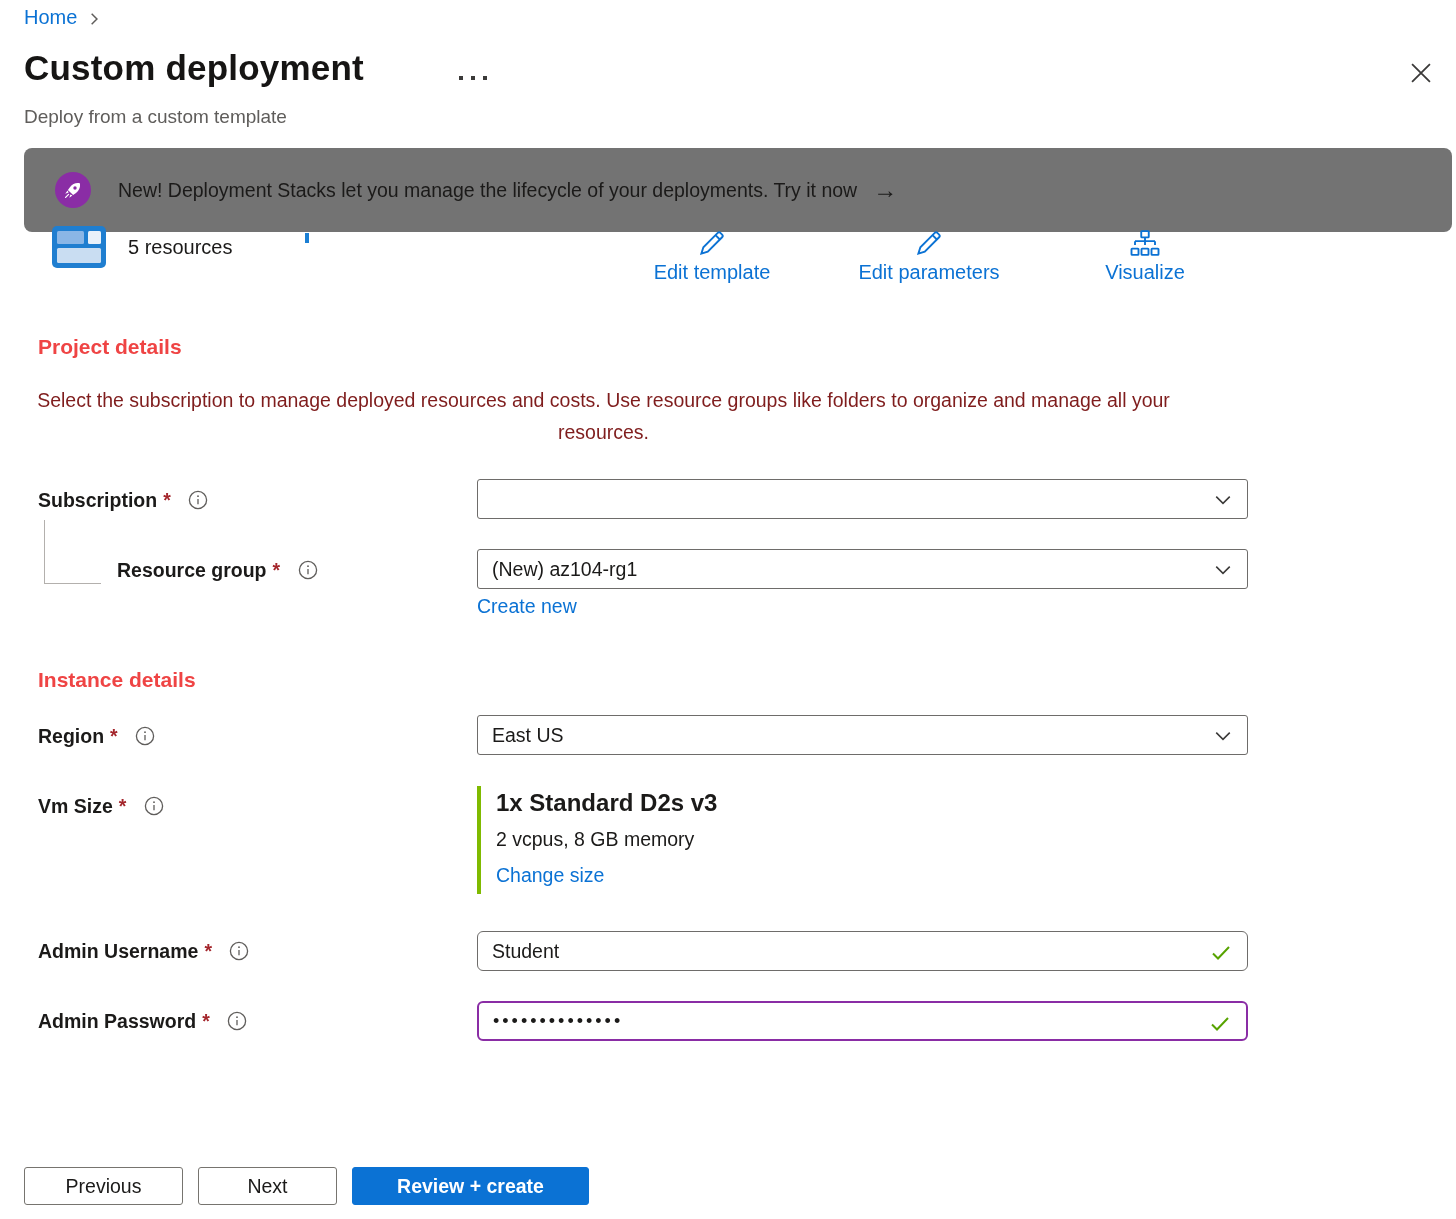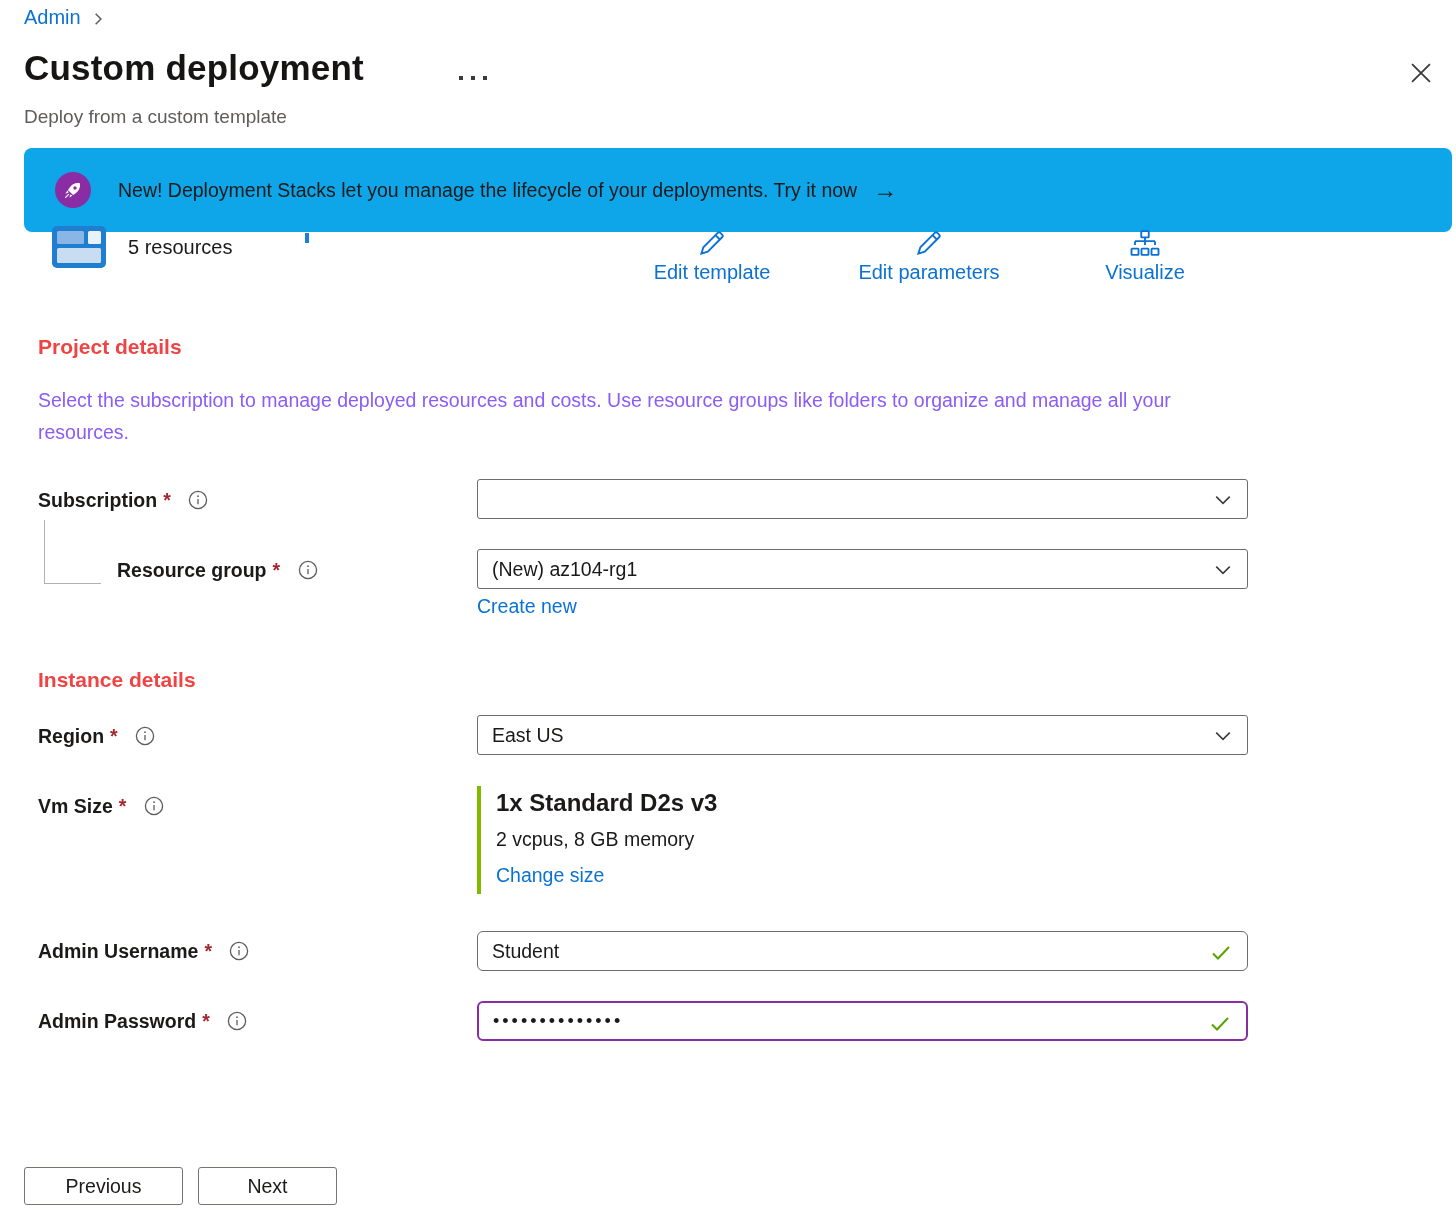--- a/index.html
+++ b/index.html
@@ -15,21 +15,21 @@
   
   .title-row { position:absolute; left:24px; top:48px; width:1414px; height:50px; }
   .page-title { font-size:35px; font-weight:bold; color:#161514; letter-spacing:0.2px; }
   .more-btn { position:absolute; left:431px; top:24px; display:flex; gap:8px; cursor:pointer; padding:4px; }
   .more-btn i { width:4px; height:4px; background:#3b3a39; display:block; }
   .close-btn { position:absolute; right:4px; top:12px; width:26px; height:26px; cursor:pointer; }
   .close-btn svg { width:100%; height:100%; }
   .subtitle { position:absolute; left:24px; top:106px; font-size:19px; color:#5f5d5b; }
 
   
-  .banner { position:absolute; left:24px; top:148px; width:1428px; height:84px; background:#0ea5e9;
+  .banner { position:absolute; left:24px; top:148px; width:1428px; height:84px; background:#737373;
             border-radius:8px; display:flex; align-items:center; padding:0 30px 0 31px; cursor:pointer; }
   .rocket-circle { width:36px; height:36px; border-radius:50%; background:#8a2da5; display:flex;
                    align-items:center; justify-content:center; flex:0 0 auto; }
   .rocket-circle svg { width:24px; height:24px; }
   .banner-text { margin-left:27px; font-size:19.5px; color:#1b1a19; }
   .banner-arrow { margin-left:16px; font-size:24px; color:#1b1a19; line-height:1; }
 
   .artifact { position:absolute; left:305px; top:233px; width:4px; height:10px; background:#1b7fd4; }
 
   
@@ -38,21 +38,21 @@
   .tpl-icon { width:54px; height:42px; }
   .resource-count { font-size:20px; color:#1b1a19; }
   .action { position:absolute; top:0; width:220px; text-align:center; cursor:pointer; text-decoration:none; }
   .action .aicon { height:32px; display:flex; align-items:flex-end; justify-content:center; }
   .action .aicon svg { width:30px; height:30px; }
   .action .alabel { display:block; margin-top:3px; font-size:20px; color:#0b72d4; }
   .action-0 { left:578px; } .action-1 { left:795px; } .action-2 { left:1011px; }
 
   
   .h-section { position:absolute; left:38px; font-size:21px; font-weight:bold; color:#ef4444; }
-  .desc { position:absolute; left:38px; top:384px; width:1155px; font-size:19.5px; line-height:32px; color:#8b5cf6; }
+  .desc { position:absolute; left:26px; top:384px; width:1155px; font-size:19.5px; line-height:32px; color:#7f1d1d;text-align:center; }
 
   
   .flabel { position:absolute; font-size:19.5px; color:#1b1a19; white-space:nowrap;font-weight:bold; }
   .req { color:#a4262c; margin-left:6px; }
   .info-icon { display:inline-block; width:20px; height:20px; margin-left:12px; vertical-align:-3px; }
   .info-icon svg { width:100%; height:100%; }
 
   .control { position:absolute; left:477px; width:771px; height:40px; background:#fff;
              border:1px solid #6e6c6a; border-radius:3px; display:flex; align-items:center;
              padding:0 44px 0 14px; font-size:19.5px; color:#1b1a19; cursor:pointer; }
@@ -80,21 +80,21 @@
   .btn-previous { width:159px; }
   .btn-next { width:139px; }
   .btn-primary { width:237px; background:#0b72d4; border:1px solid #0b72d4; color:#fff; font-weight:bold; }
 </style>
 </head>
 <body>
 
 <div class="page">
 
   <div class="breadcrumb">
-    <a class="bc-link">Admin</a>
+    <a class="bc-link">Home</a>
     <span class="bc-chev">
       <svg viewBox="0 0 12 12" fill="none" stroke="#5f5d5b" stroke-width="1.3">
           <path d="M4 1.5l4.5 4.5L4 10.5"></path>
         </svg>
     </span>
   </div>
 
   <div class="title-row">
     <span class="page-title">Custom deployment</span>
     <span class="more-btn">
@@ -287,15 +287,16 @@
     <span class="check">
       <svg viewBox="0 0 24 24" fill="none" stroke="#57a300" stroke-width="2">
           <path d="M4 13.5l5 5L20 7"></path>
         </svg>
     </span>
   </div>
 
   <div class="footer">
     <button class="btn btn-previous">Previous</button>
     <button class="btn btn-next">Next</button>
+    <button class="btn btn-primary">Review + create</button>
   </div>
 
 </div>
 
 </body></html>

